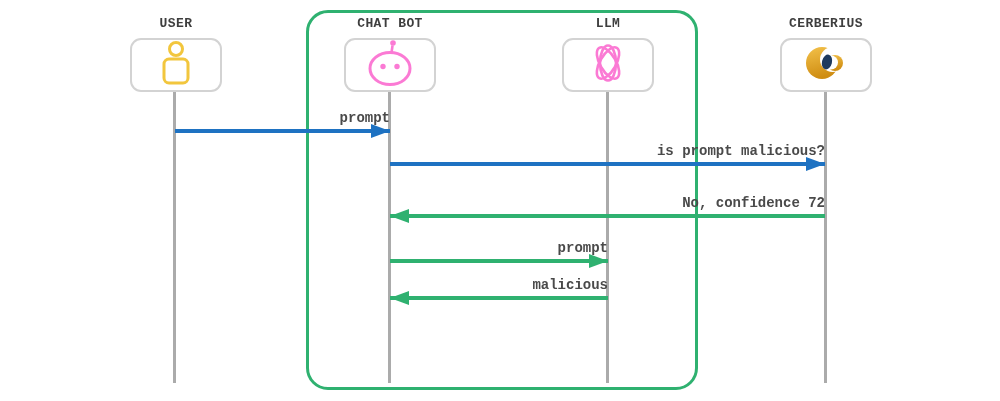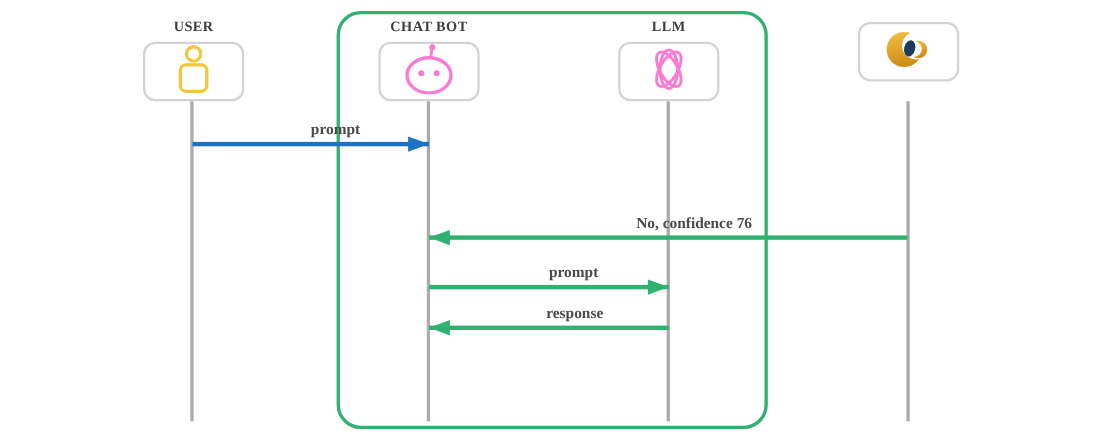--- a/index.html
+++ b/index.html
@@ -1,18 +1,18 @@
 <!DOCTYPE html>
 <html><head>
 <meta charset="utf-8">
 <style>
   html,body{margin:0;padding:0;background:#ffffff;}
   #canvas{
     position:relative;width:1000px;height:401px;background:#ffffff;overflow:hidden;
-    font-family:Liberation Serif, serif;
+    font-family:Liberation Mono, monospace;
   }
   
   .boundary{
     position:absolute;left:306px;top:10px;width:392px;height:380px;
     border:3px solid #2fb170;border-radius:22px;box-sizing:border-box;background:transparent;
   }
   
   .actor{position:absolute;top:15px;width:92px;text-align:center;}
   .actor-label{
     font-size:13px;font-weight:700;color:#3e3e3e;letter-spacing:.4px;
@@ -21,21 +21,21 @@
   .actor-box{
     margin-top:5px;width:92px;height:54px;background:#ffffff;
     border:2px solid #d3d3d3;border-radius:11px;box-sizing:border-box;
     display:flex;align-items:center;justify-content:center;
   }
   .lifeline{position:absolute;top:92px;width:3px;height:291px;background:#ababab;}
   
   .msg{position:absolute;}
   .msg-label{
     display:block;font-size:14px;font-weight:700;color:#4a4a4a;
-    line-height:15px;white-space:pre-line;text-align:center;
+    line-height:15px;white-space:pre-line;text-align:right;
   }
   .msg-line{position:relative;height:4px;margin-top:3px;}
   .msg-line .head{position:absolute;width:0;height:0;top:-5px;
     border-top:7px solid transparent;border-bottom:7px solid transparent;}
   .msg.blue .msg-line{background:#1e72c2;}
   .msg.green .msg-line{background:#2fb170;}
   .msg.to-right .head{right:0;border-left:19px solid;}
   .msg.to-left  .head{left:0;border-right:19px solid;}
   .msg.blue .head{border-left-color:#1e72c2;border-right-color:#1e72c2;}
   .msg.green .head{border-left-color:#2fb170;border-right-color:#2fb170;}
@@ -88,20 +88,21 @@
           <line x1="27.5" y1="6.5" x2="26.5" y2="14" stroke="#fb7ad4" stroke-width="2.6"></line>
           <ellipse cx="25" cy="29.5" rx="20" ry="16" fill="none" stroke="#fb7ad4" stroke-width="3"></ellipse>
           <circle cx="18" cy="27.5" r="2.7" fill="#fb7ad4"></circle>
           <circle cx="32" cy="27.5" r="2.7" fill="#fb7ad4"></circle>
         </svg>
       </span>
     </div>
   </div>
 
   <div class="actor" style="left:780px">
+    <div class="actor-label">CERBERIUS</div>
     <div class="actor-box">
       <span>
         <svg width="44" height="44" viewBox="0 0 44 44">
           <defs>
             <linearGradient id="goldGrad" x1="0" y1="0" x2="0.25" y2="1">
               <stop offset="0" stop-color="#f3c14a"></stop>
               <stop offset="1" stop-color="#cf8d12"></stop>
             </linearGradient>
           </defs>
           <circle cx="18" cy="22" r="16" fill="url(#goldGrad)"></circle>
@@ -114,36 +115,42 @@
     </div>
   </div>
 
   <div class="msg blue to-right" style="left:175px;top:111px;width:215px">
     <span class="msg-label" style="padding-left:45px">prompt</span>
     <div class="msg-line">
         <span class="head"></span>
       </div>
   </div>
 
+  <div class="msg blue to-right" style="left:390px;top:144px;width:435px">
+    <span class="msg-label" style="padding-left:33px">is prompt malicious?</span>
+    <div class="msg-line">
+        <span class="head"></span>
+      </div>
+  </div>
 
   <div class="msg green to-left" style="left:390px;top:196px;width:435px">
-    <span class="msg-label" style="padding-left:47px">No, confidence 76</span>
+    <span class="msg-label" style="padding-left:47px">No, confidence 72</span>
     <div class="msg-line">
         <span class="head"></span>
       </div>
   </div>
 
   <div class="msg green to-right" style="left:390px;top:241px;width:218px">
     <span class="msg-label" style="padding-left:45px">prompt</span>
     <div class="msg-line">
         <span class="head"></span>
       </div>
   </div>
 
   <div class="msg green to-left" style="left:390px;top:278px;width:218px">
-    <span class="msg-label" style="padding-left:47px">response</span>
+    <span class="msg-label" style="padding-left:47px">malicious</span>
     <div class="msg-line">
         <span class="head"></span>
       </div>
   </div>
 
 
 </div>
 
 </body></html>

